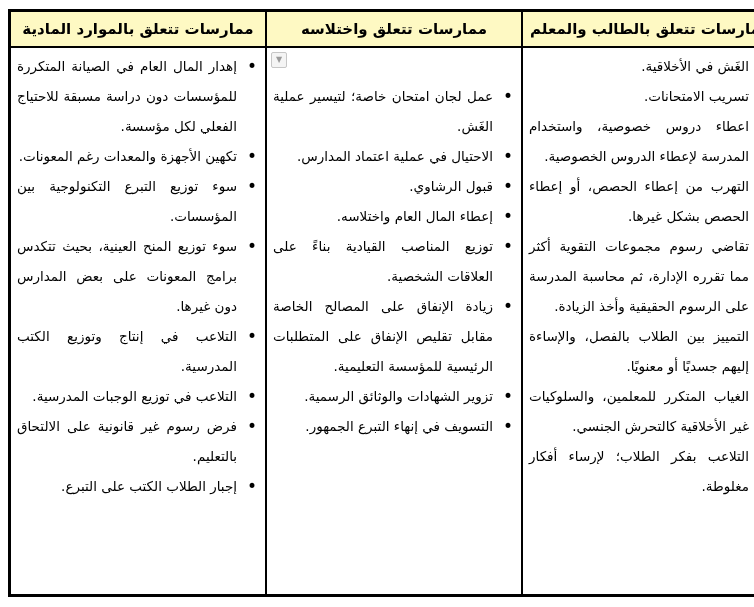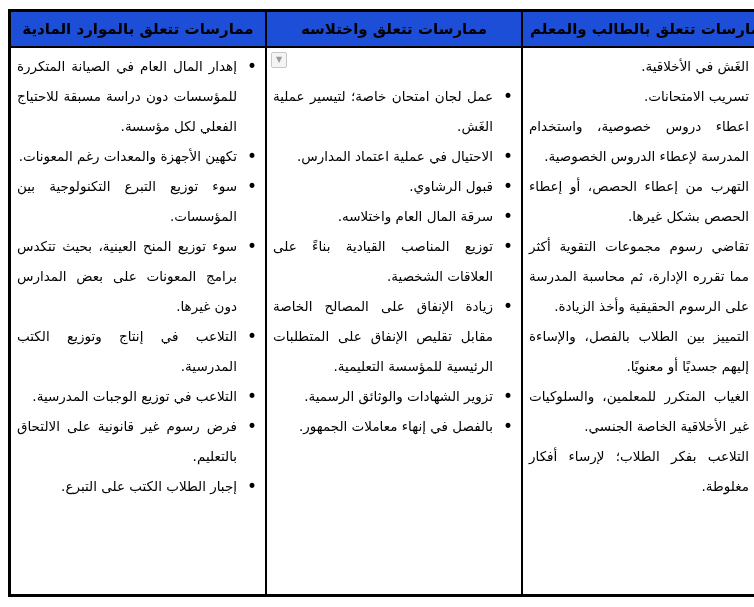--- a/index.html
+++ b/index.html
@@ -27,21 +27,21 @@
     direction: rtl;
     border: 3px solid #000000;
   }
   table.practices th,
   table.practices td {
     border: 2px solid #000000;
     width: 246px;
   }
   table.practices th {
     height: 30px;
-    background: #1d4ed8;
+    background: #fef9c3;
     font-size: 15px;
     font-weight: bold;
     text-align: center;
     vertical-align: middle;
     padding: 2px 4px;
   }
   table.practices td {
     vertical-align: top;
     padding: 3px 6px 2px 6px;
     position: relative;
@@ -104,35 +104,35 @@
     </tr>
     <tr>
       <td>
         <ul class="bullets">
           <li><span>الغَش في الأخلاقية.</span></li>
           <li><span>تسريب الامتحانات.</span></li>
           <li><span>اعطاء دروس خصوصية، واستخدام المدرسة لإعطاء الدروس الخصوصية.</span></li>
           <li><span>التهرب من إعطاء الحصص، أو إعطاء الحصص بشكل غيرها.</span></li>
           <li><span>تقاضي رسوم مجموعات التقوية أكثر مما تقرره الإدارة، ثم محاسبة المدرسة على الرسوم الحقيقية وأخذ الزيادة.</span></li>
           <li><span>التمييز بين الطلاب بالفصل، والإساءة إليهم جسديًا أو معنويًا.</span></li>
-          <li><span>الغياب المتكرر للمعلمين، والسلوكيات غير الأخلاقية الخاصة الجنسي.</span></li>
+          <li><span>الغياب المتكرر للمعلمين، والسلوكيات غير الأخلاقية كالتحرش الجنسي.</span></li>
           <li><span>التلاعب بفكر الطلاب؛ لإرساء أفكار مغلوطة.</span></li>
         </ul>
       </td>
       <td>
         <span class="dropdown-marker">▼</span>
         <ul class="bullets offset-top">
           <li><span class="bullet">•</span><span>عمل لجان امتحان خاصة؛ لتيسير عملية الغَش.</span></li>
           <li><span class="bullet">•</span><span>الاحتيال في عملية اعتماد المدارس.</span></li>
           <li><span class="bullet">•</span><span>قبول الرشاوي.</span></li>
-          <li><span class="bullet">•</span><span>سرقة المال العام واختلاسه.</span></li>
+          <li><span class="bullet">•</span><span>إعطاء المال العام واختلاسه.</span></li>
           <li><span class="bullet">•</span><span>توزيع المناصب القيادية بناءً على العلاقات الشخصية.</span></li>
           <li><span class="bullet">•</span><span>زيادة الإنفاق على المصالح الخاصة مقابل تقليص الإنفاق على المتطلبات الرئيسية للمؤسسة التعليمية.</span></li>
           <li><span class="bullet">•</span><span>تزوير الشهادات والوثائق الرسمية.</span></li>
-          <li><span class="bullet">•</span><span>بالفصل في إنهاء معاملات الجمهور.</span></li>
+          <li><span class="bullet">•</span><span>التسويف في إنهاء التبرع الجمهور.</span></li>
         </ul>
       </td>
       <td>
         <ul class="bullets">
           <li><span class="bullet">•</span><span>إهدار المال العام في الصيانة المتكررة للمؤسسات دون دراسة مسبقة للاحتياج الفعلي لكل مؤسسة.</span></li>
           <li><span class="bullet">•</span><span>تكهين الأجهزة والمعدات رغم المعونات.</span></li>
           <li><span class="bullet">•</span><span>سوء توزيع التبرع التكنولوجية بين المؤسسات.</span></li>
           <li><span class="bullet">•</span><span>سوء توزيع المنح العينية، بحيث تتكدس برامج المعونات على بعض المدارس دون غيرها.</span></li>
           <li><span class="bullet">•</span><span>التلاعب في إنتاج وتوزيع الكتب المدرسية.</span></li>
           <li><span class="bullet">•</span><span>التلاعب في توزيع الوجبات المدرسية.</span></li>

